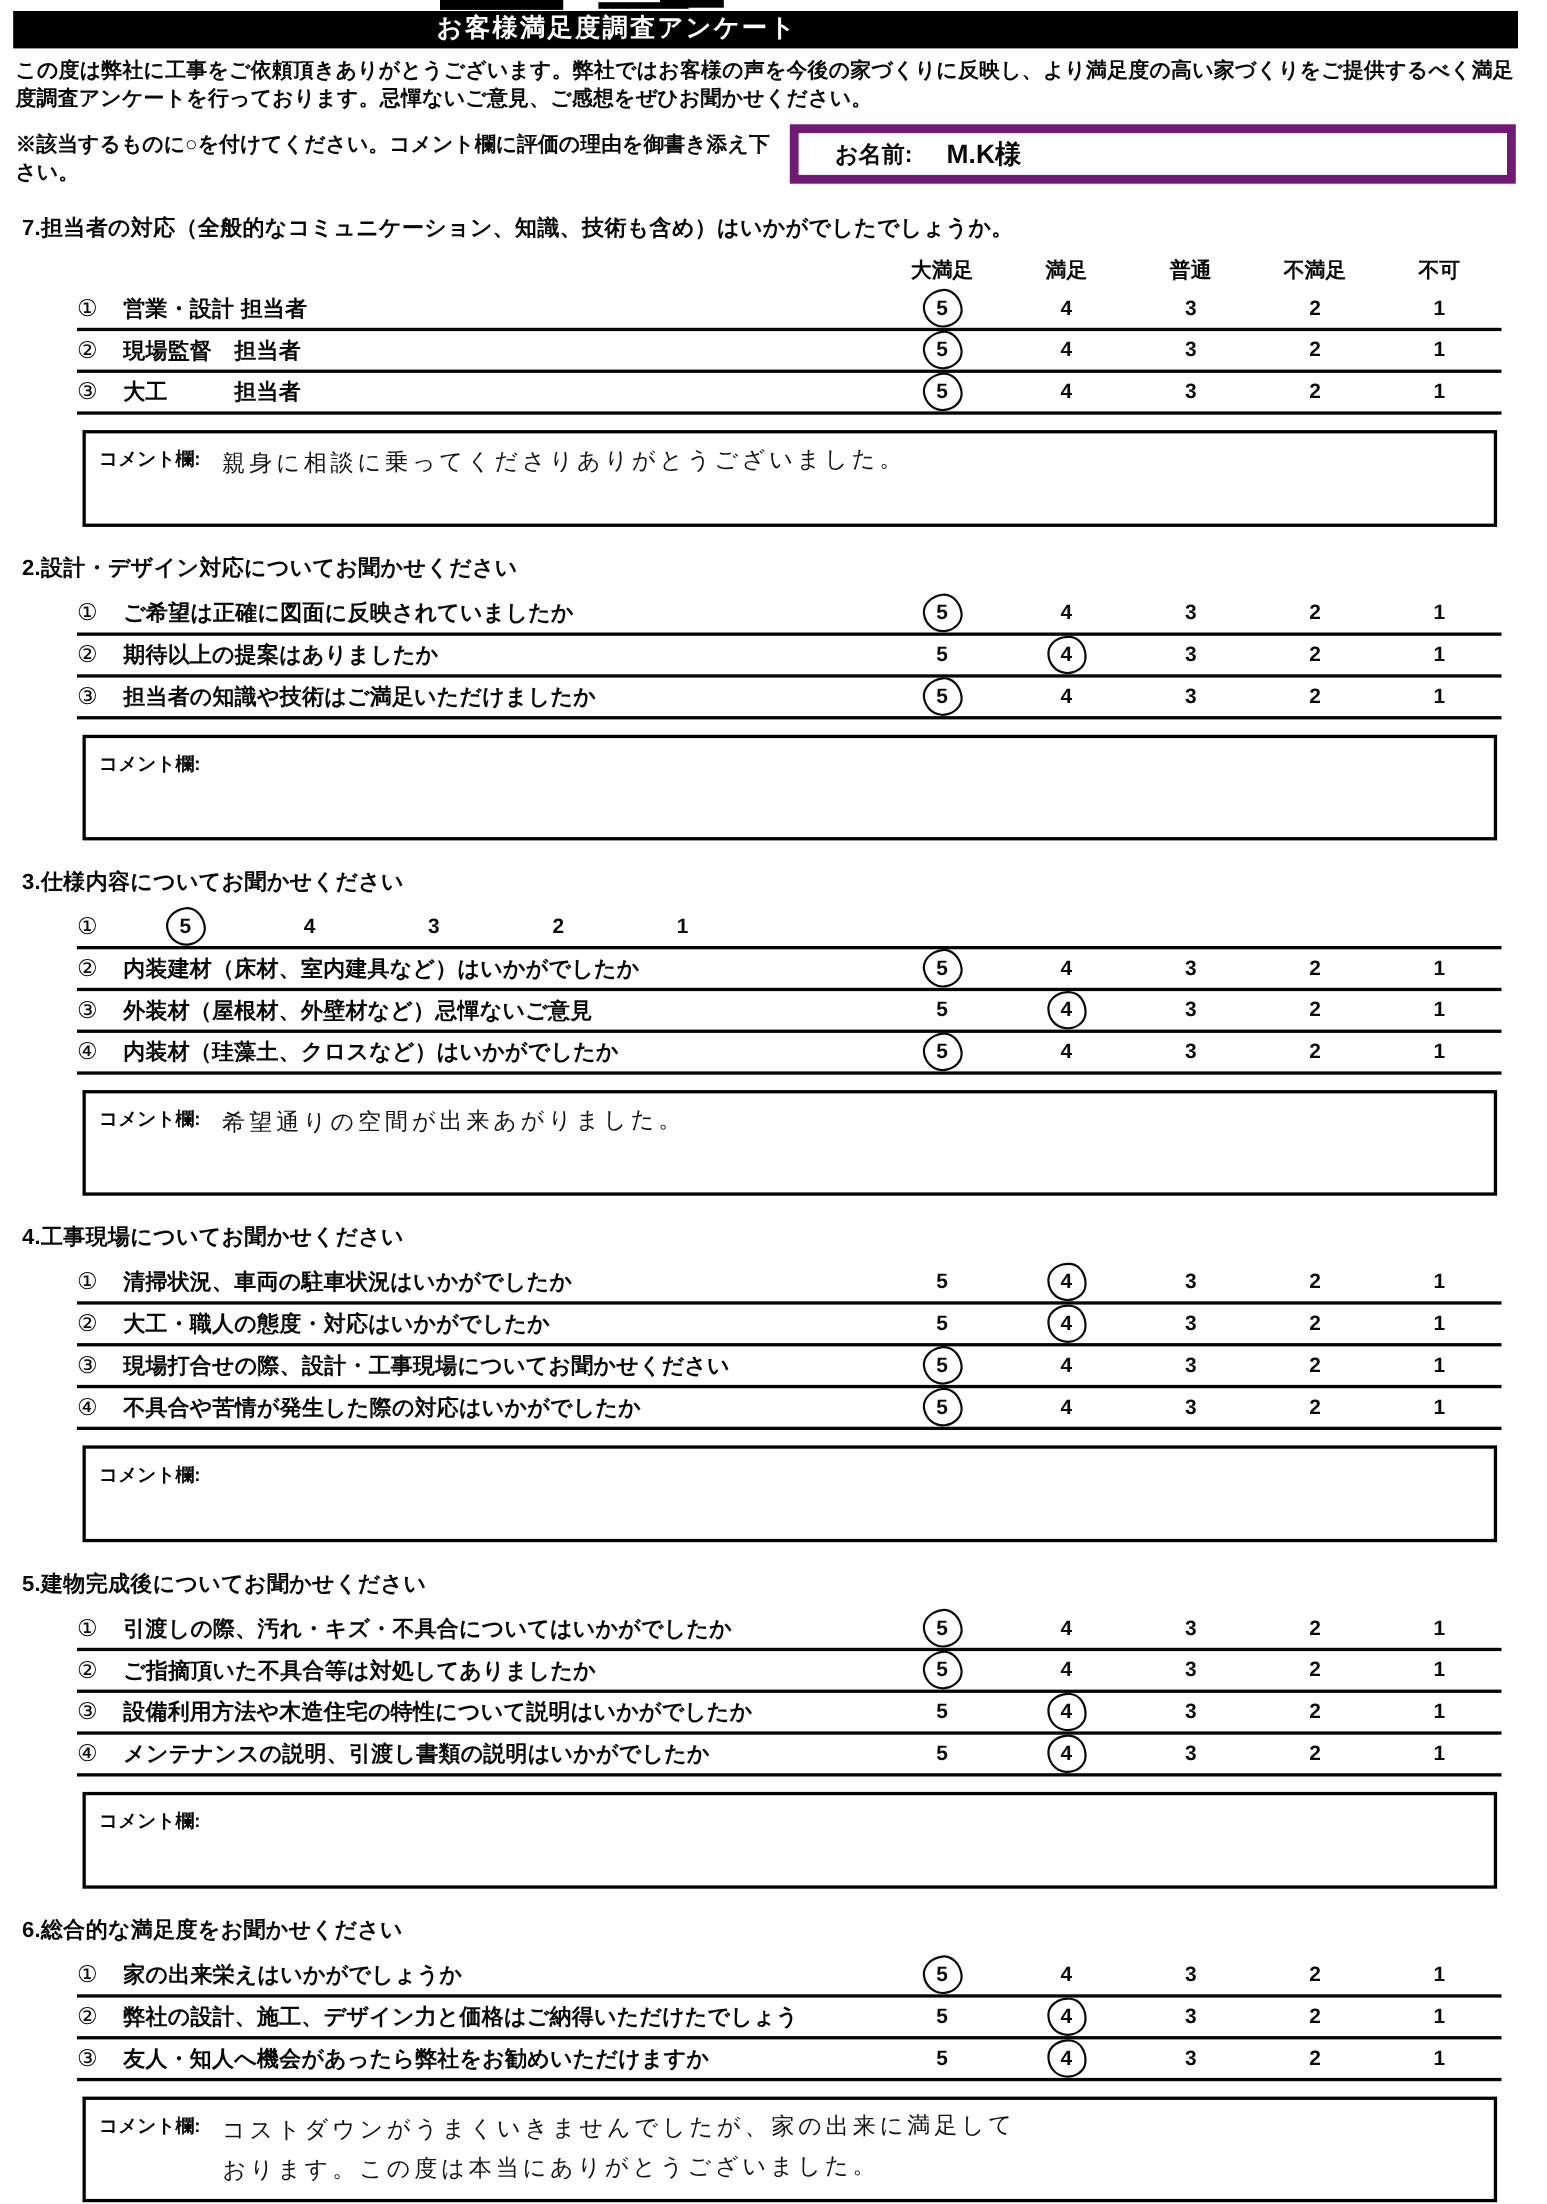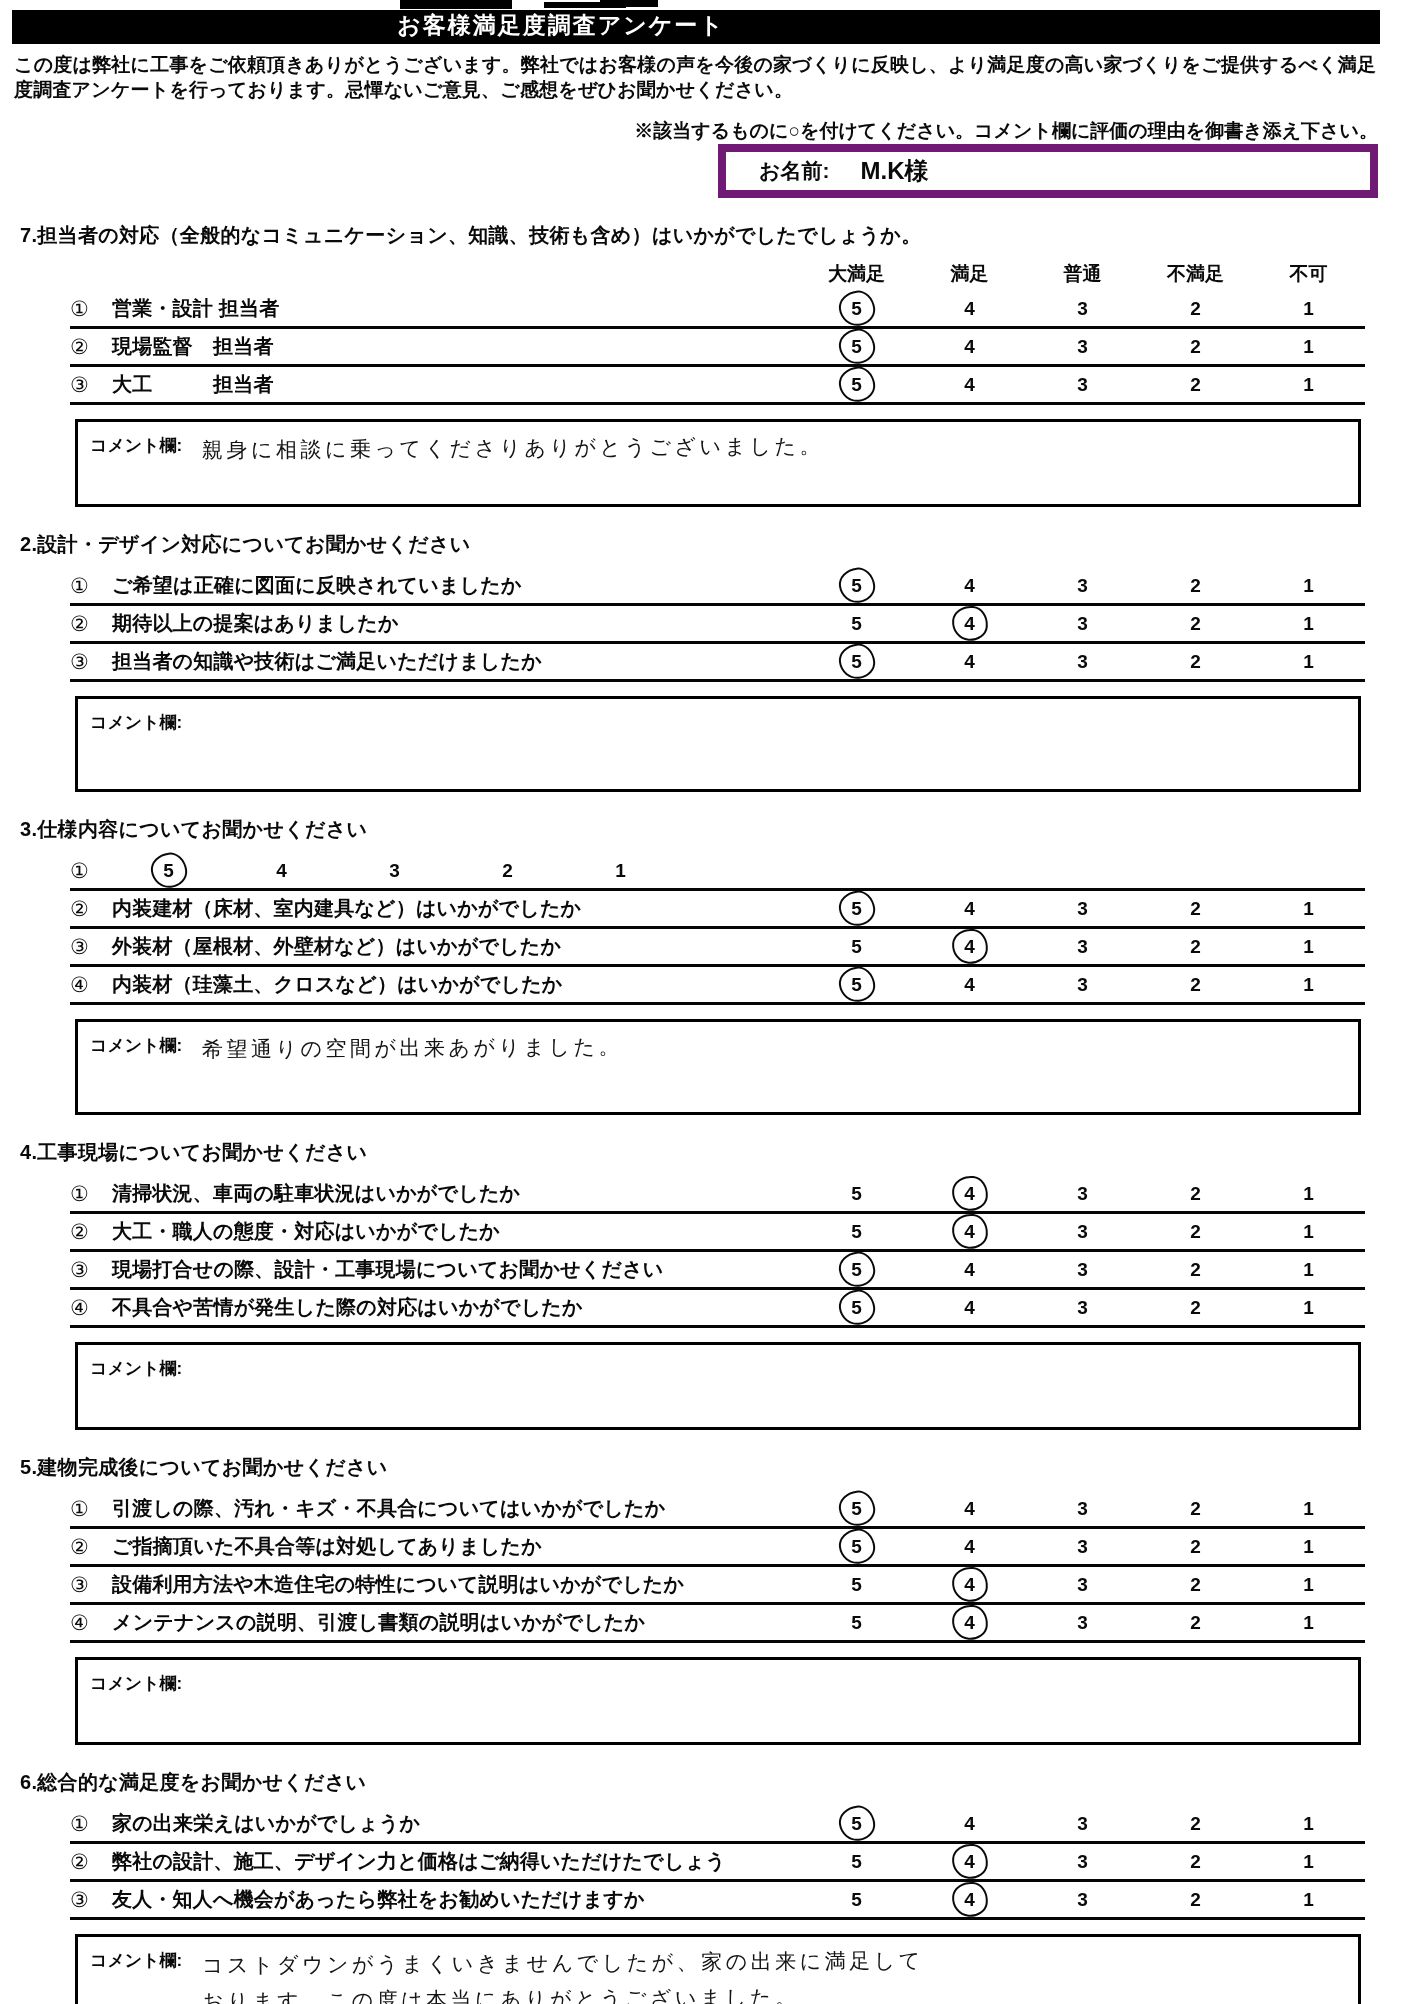--- a/index.html
+++ b/index.html
@@ -18,21 +18,21 @@
   .title-bar .t {
     color:#fff; font-size:23px; font-weight:bold; letter-spacing:2px;
     transform:translateX(-135px);
   }
 
   .intro {
     margin:8px 22px 0 14px; font-size:19px; font-weight:bold;
     line-height:25px; letter-spacing:0.2px;
   }
 
-  .meta-row { display:flex; align-items:flex-end; margin:8px 28px 0 14px;flex-direction:column; }
+  .meta-row { display:flex; align-items:center; margin:8px 28px 0 14px; }
   .note { flex:1; font-size:19px; font-weight:bold; padding-top:8px; }
   .name-box {
     width:660px; height:54px; border:8px solid #701a75;
     display:flex; align-items:center; padding-left:33px;
   }
   .name-label { font-size:21px; font-weight:bold; }
   .name-value { font-size:24px; margin-left:31px;font-weight:bold; }
 
   .section { margin-top:24px; }
   .sec-heading { margin-left:20px; font-size:20px; font-weight:bold; letter-spacing:0.3px; }
@@ -214,21 +214,21 @@
         <span class="ratings">
           <span class="rate r5">5</span>
           <span class="rate r4">4</span>
           <span class="rate r3">3</span>
           <span class="rate r2">2</span>
           <span class="rate r1">1</span>
         </span>
       </div>
       <div class="q-row" data-selected="4">
         <span class="q-num">③</span>
-        <span class="q-label">外装材（屋根材、外壁材など）はいかがでしたか</span>
+        <span class="q-label">外装材（屋根材、外壁材など）忌憚ないご意見</span>
         <span class="ratings">
           <span class="rate r5">5</span>
           <span class="rate r4">4</span>
           <span class="rate r3">3</span>
           <span class="rate r2">2</span>
           <span class="rate r1">1</span>
         </span>
       </div>
       <div class="q-row" data-selected="5">
         <span class="q-num">④</span>

